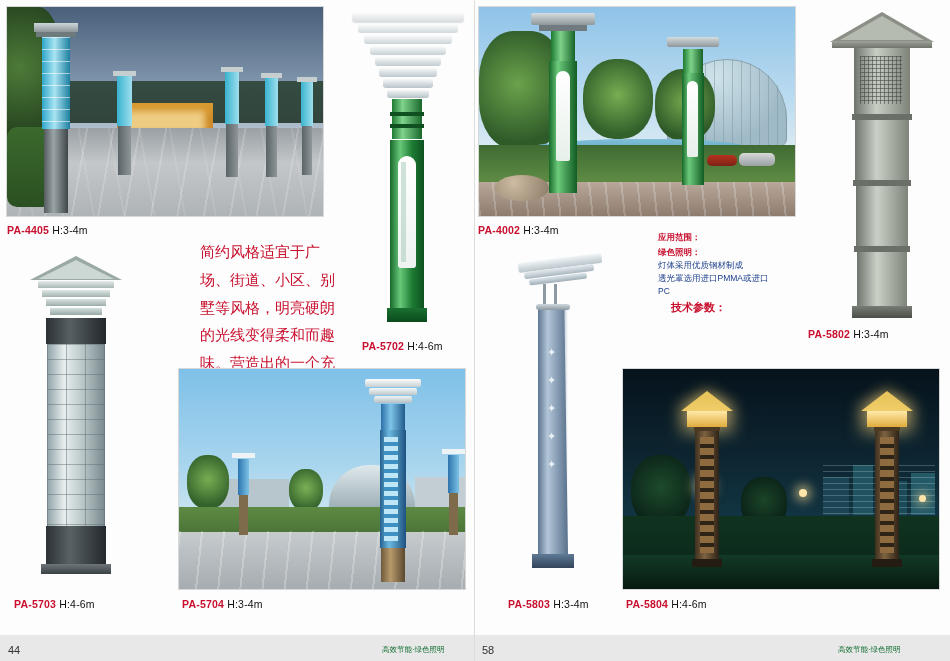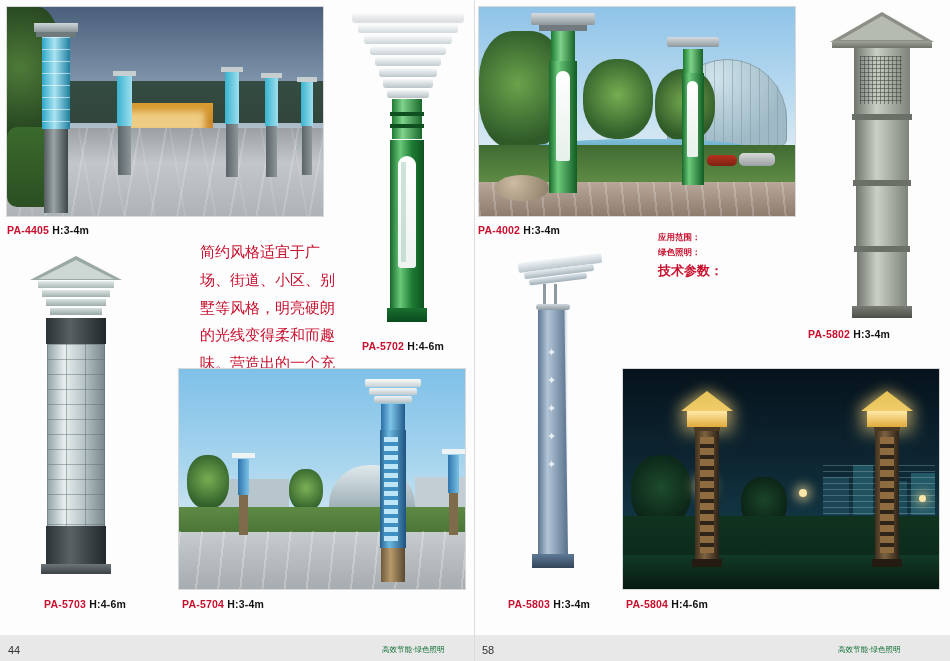--- a/index.html
+++ b/index.html
@@ -32,21 +32,21 @@
   .caption {
     position: absolute;
     font-size: 10.5px;
     font-weight: bold;
     color: #c8102e;
     white-space: nowrap;
     letter-spacing: 0.2px;
   }
   .caption .h {
     color: #111;
-    font-weight: bold;
+    font-weight: normal;
   }
 
   
   .sky-dusk  { position:absolute; left:0; top:0; right:0; bottom:0;
                background: linear-gradient(to bottom,#4a5f7a 0%,#7d93aa 35%,#b9c6d2 62%,#9fa9ae 75%,#7d8489 100%); }
   .sky-day   { position:absolute; left:0; top:0; right:0; bottom:0;
                background: linear-gradient(to bottom,#8fc3e8 0%,#bcdcf0 45%,#dcebf3 70%,#cfd9cf 100%); }
   .sky-night { position:absolute; left:0; top:0; right:0; bottom:0;
                background: linear-gradient(to bottom,#06131c 0%,#0d2531 40%,#123644 70%,#0b2129 100%); }
   .ground-pave { position:absolute; left:0; right:0; bottom:0; height:44%;
@@ -239,42 +239,44 @@
   <div class="caption" style="left:808px; top:328px;">
     <span>PA-5802</span>
     <span class="h">H:3-4m</span>
   </div>
 
   <div class="text-red" style="left:200px; top:238px; width:142px;">简约风格适宜于广场、街道、小区、别墅等风格，明亮硬朗的光线变得柔和而趣味。营造出的一个充满时尚气息的空间，让人的心情明朗而愉快。</div>
 
   <div style="position:absolute;left:658px;top:232px;width:120px;">
     <div class="spec-head" style="font-size:8.5px;">应用范围：</div>
     <div class="spec-head" style="font-size:8.5px;margin-top:3px;">绿色照明：</div>
-    <div class="spec-head" style="font-size:13px;margin-top:3px;">技术参数：</div>
+    <div style="font-size:8.5px;line-height:1.5;color:#1b3f8b;white-space:pre-line;">灯体采用优质钢材制成
+透光罩选用进口PMMA或进口PC</div>
+    <div class="spec-head" style="font-size:11px;margin-top:3px;margin-left:13px;">技术参数：</div>
   </div>
 
   <div style="position:absolute;left:20px;top:252px;width:112px;height:336px;">
 
     <div style="position:absolute;left:10px;top:4px;width:0;height:0;border-left:46px solid transparent;border-right:46px solid transparent;border-bottom:24px solid #9aa8a6;"></div>
     <div style="position:absolute;left:18px;top:8px;width:0;height:0;border-left:38px solid transparent;border-right:38px solid transparent;border-bottom:19px solid #cdd7d4;"></div>
 
     <div style="position:absolute;left:18px;top:29px;width:76px;height:7px;background:linear-gradient(to bottom,#e4ecea,#a9b8b5);"></div>
     <div style="position:absolute;left:22px;top:38px;width:68px;height:7px;background:linear-gradient(to bottom,#dfe8e6,#a2b2af);"></div>
     <div style="position:absolute;left:26px;top:47px;width:60px;height:7px;background:linear-gradient(to bottom,#d9e4e1,#9cadaa);"></div>
     <div style="position:absolute;left:30px;top:56px;width:52px;height:7px;background:linear-gradient(to bottom,#d4e0dd,#97a8a5);"></div>
 
     <div style="position:absolute;left:26px;top:66px;width:60px;height:26px;background:linear-gradient(to right,#2b3134,#586064 40%,#21272a);"></div>
 
     <div style="position:absolute;left:27px;top:92px;width:58px;height:182px;background:linear-gradient(to right,#8fa2a6,#e8eeee 30%,#b9c6c8 62%,#78888c);"></div>
     <div style="position:absolute;left:27px;top:92px;width:58px;height:182px;background:repeating-linear-gradient(to bottom,rgba(90,105,110,.45) 0 1px,rgba(0,0,0,0) 1px 15px),repeating-linear-gradient(to right,rgba(90,105,110,.45) 0 1px,rgba(0,0,0,0) 1px 19px);"></div>
 
     <div style="position:absolute;left:26px;top:274px;width:60px;height:38px;background:linear-gradient(to right,#2c3235,#5a6266 40%,#22282b);"></div>
     <div style="position:absolute;left:21px;top:312px;width:70px;height:10px;background:linear-gradient(to bottom,#6d7679,#3a4144);"></div>
   </div>
-  <div class="caption" style="left:44px; top:598px;">
+  <div class="caption" style="left:14px; top:598px;">
     <span>PA-5703</span>
     <span class="h">H:4-6m</span>
   </div>
 
   <div class="photo" style="left:178px; top:368px; width:288px; height:222px;">
     <div class="sky-day" style="background:linear-gradient(to bottom,#7fc0e8 0%,#aad6ee 45%,#d4e8f1 72%,#cbd6cf 100%);"></div>
 
     <div style="position:absolute;left:40px;top:110px;width:70px;height:28px;background:#b7c6cc;"></div>
     <div style="position:absolute;left:150px;top:96px;width:86px;height:42px;background:linear-gradient(to bottom,#dfe9ec,#9fb0b7);border-radius:40px 40px 0 0;"></div>
     <div style="position:absolute;left:236px;top:108px;width:52px;height:30px;background:#c2ced3;"></div>

